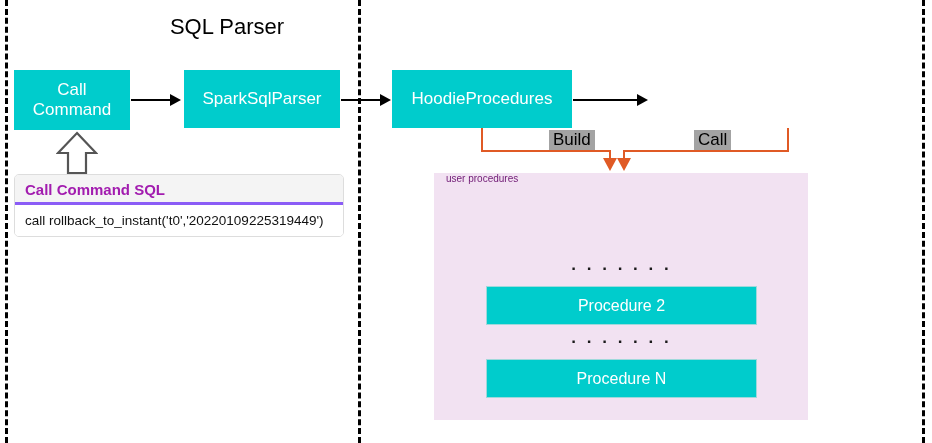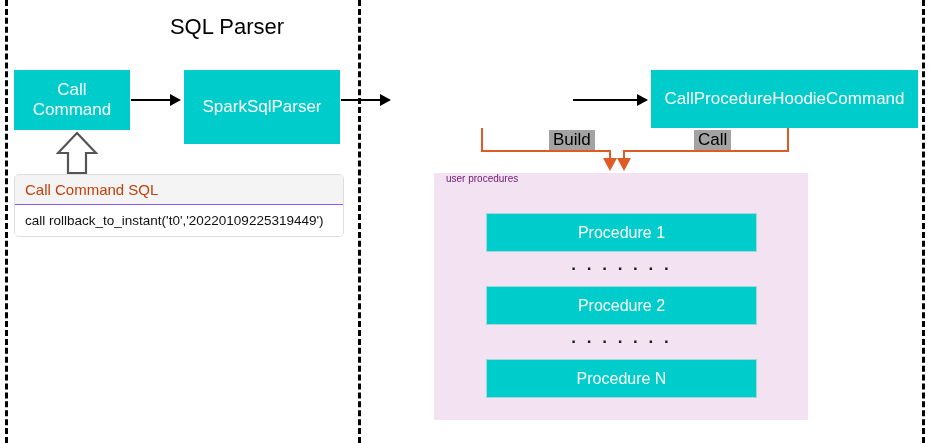--- a/index.html
+++ b/index.html
@@ -50,21 +50,21 @@
     display: flex;
     align-items: center;
     justify-content: center;
     text-align: center;
     font-size: 17px;
     line-height: 1.2;
     box-sizing: border-box;
     white-space: pre-line;
   }
   #box-call-command { left: 14px;  top: 70px; width: 116px; height: 60px; }
-  #box-sparksql     { left: 184px; top: 70px; width: 156px; height: 74px; }
+  #box-sparksql     { left: 184px; top: 70px; width: 156px; height: 58px; }
   #box-hoodieproc   { left: 392px; top: 70px; width: 180px; height: 58px; }
   #box-callproccmd  { left: 651px; top: 70px; width: 267px; height: 58px; }
 
   
   .arrow-line {
     position: absolute;
     height: 0;
     border-top: 2.5px solid #000000;
   }
   .arrow-head {
@@ -98,27 +98,28 @@
     top: 174px;
     width: 330px;
     border: 1px solid #dddddd;
     border-radius: 5px;
     box-sizing: border-box;
     background: #ffffff;
     overflow: hidden;
   }
   #sql-table .sql-header {
     background: #f4f4f4;
-    border-bottom: 1px solid #8b5cf6;
+    border-bottom: 3px solid #8b5cf6;
     font-size: 15px;
-    color: #c2410c;
+    color: #a21caf;
     padding: 6px 10px 7px 10px;
     height: 30px;
     box-sizing: border-box;
     line-height: 18px;
+    font-weight: bold;
   }
   #sql-table .sql-row {
     background: #ffffff;
     border-bottom: 1px solid #e8e8e8;
     font-size: 13.5px;
     color: #111111;
     padding: 8px 10px 8px 10px;
     height: 31px;
     box-sizing: border-box;
     line-height: 15px;
@@ -221,21 +222,21 @@
 
   <div class="divider left"></div>
   <div class="divider middle"></div>
   <div class="divider right"></div>
 
   <div class="section-title" id="title-sql">SQL Parser</div>
 
   <div class="cyan-box" id="box-call-command">Call
 Command</div>
   <div class="cyan-box" id="box-sparksql">SparkSqlParser</div>
-  <div class="cyan-box" id="box-callproccmd">CallProcedureHoodieCommand</div>
+  <div class="cyan-box" id="box-hoodieproc">HoodieProcedures</div>
 
   <div class="arrow-line" id="arrow1-line"></div>
   <div class="arrow-head" id="arrow1-head"></div>
   <div class="arrow-line" id="arrow2-line"></div>
   <div class="arrow-head" id="arrow2-head"></div>
   <div class="arrow-line" id="arrow3-line"></div>
   <div class="arrow-head" id="arrow3-head"></div>
 
   <svg id="hollow-arrow" viewBox="0 0 42 44">
     <polygon points="21,2 40,22 30,22 30,42 12,42 12,22 2,22" fill="#ffffff" stroke="#555555" stroke-width="2.2" stroke-linejoin="miter"></polygon>
@@ -255,21 +256,20 @@
   <div class="orange-h" id="call-h"></div>
   <div class="orange-v" id="call-v2"></div>
   <div class="orange-head" id="call-head"></div>
 
   <div class="edge-label" id="label-build">Build</div>
   <div class="edge-label" id="label-call">Call</div>
 
   <div id="user-proc-panel">
     <div id="user-proc-label">user procedures</div>
 
-    <div class="proc-box" id="proc-1">Procedure 1</div>
 
     <div class="ellipsis-dots" id="dots-1">. . . . . . .</div>
 
     <div class="proc-box" id="proc-2">Procedure 2</div>
 
     <div class="ellipsis-dots" id="dots-2">. . . . . . .</div>
 
     <div class="proc-box" id="proc-3">Procedure N</div>
   </div>
 

